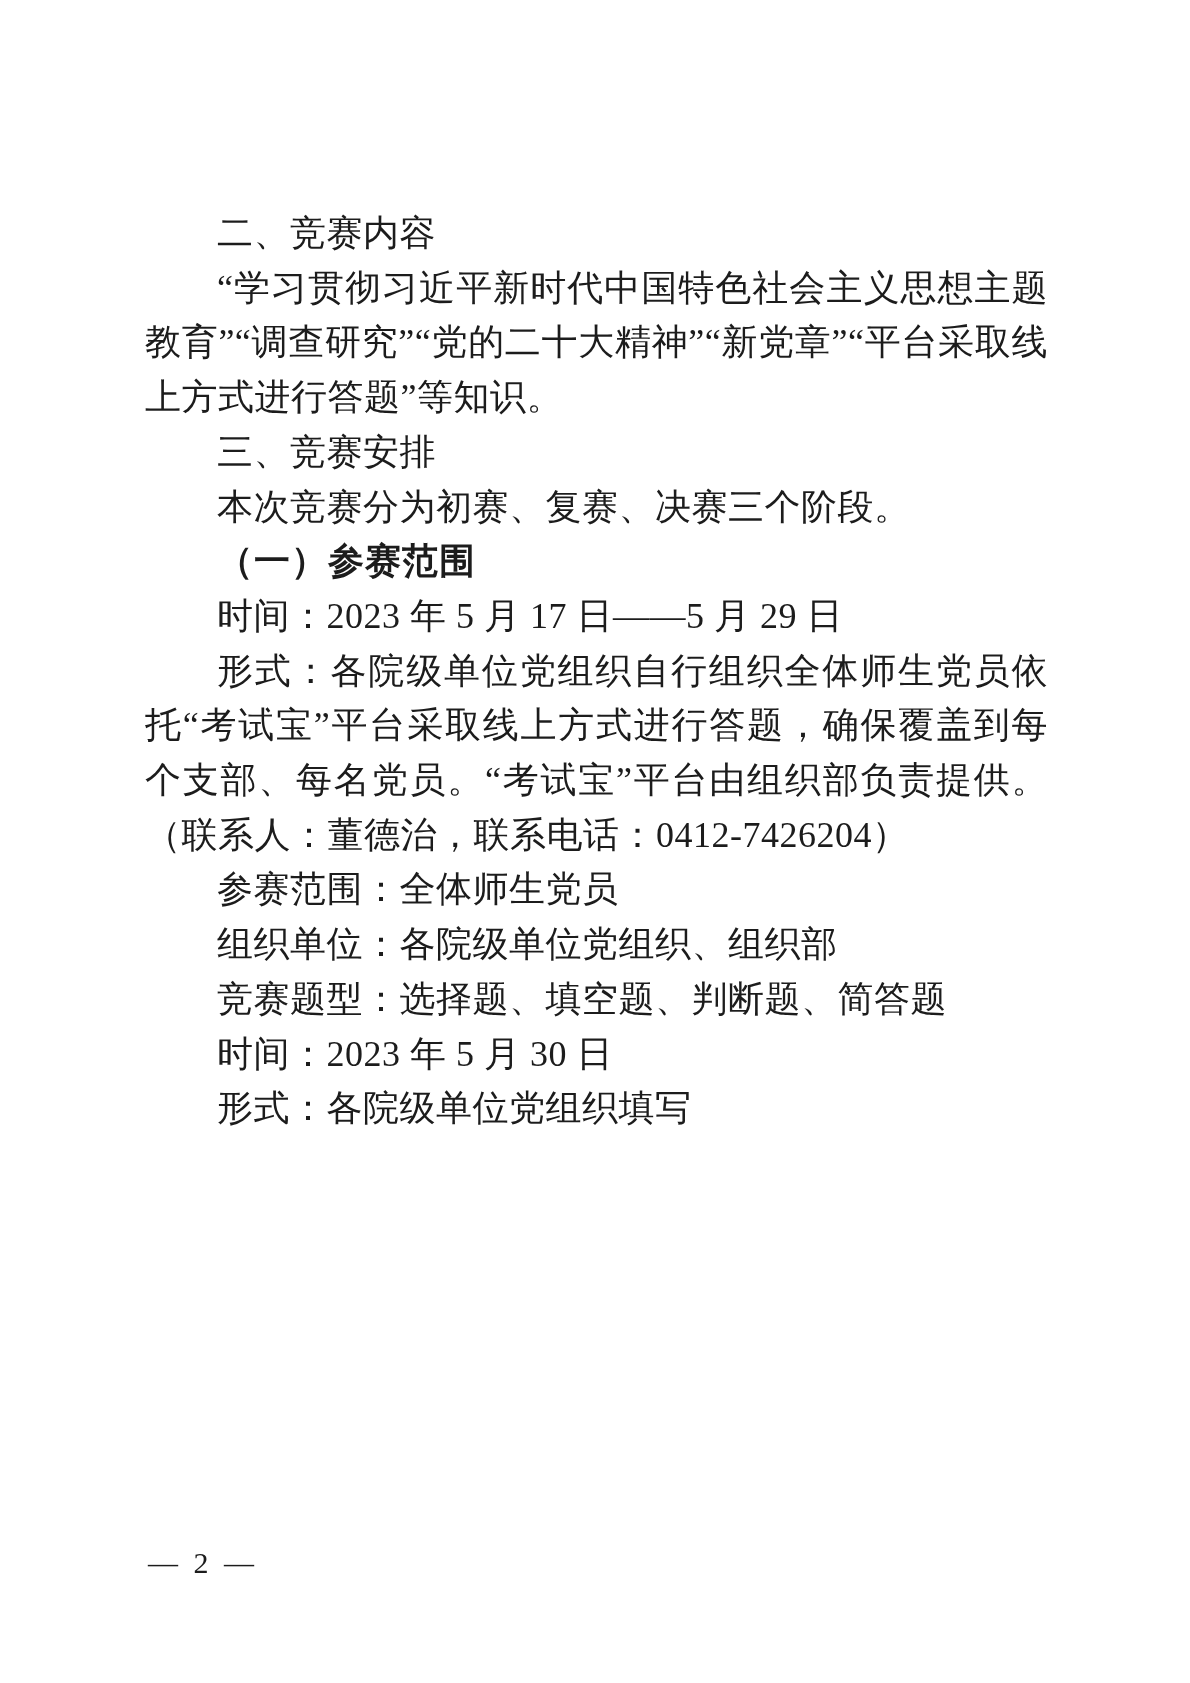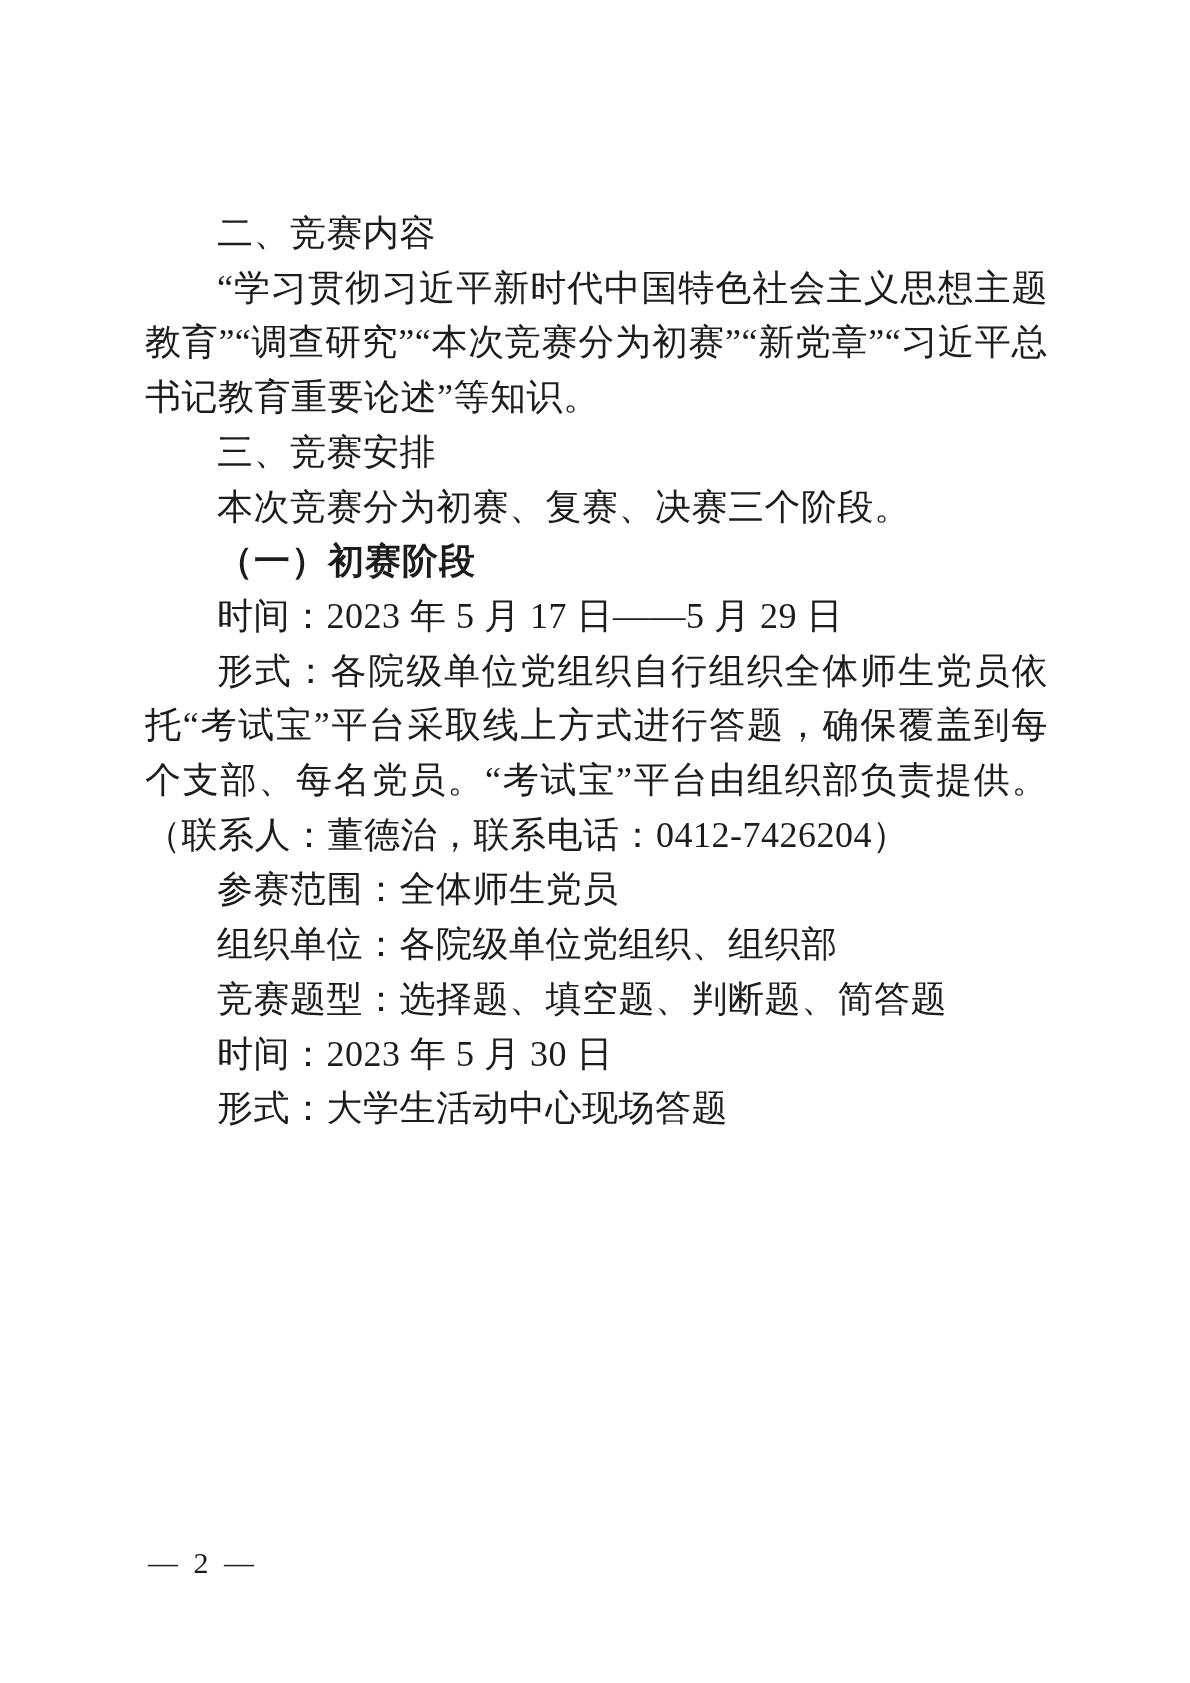--- a/index.html
+++ b/index.html
@@ -50,26 +50,26 @@
     letter-spacing: 4px;
     color: #1c1c1c;
   }
 </style>
 </head>
 <body>
 
 <div class="page">
   <main class="doc-body">
       <p class="block block--heading">二、竞赛内容</p>
-      <p class="block block--paragraph">“学习贯彻习近平新时代中国特色社会主义思想主题教育”“调查研究”“本次竞赛分为初赛”“新党章”“习近平总书记教育重要论述”等知识。</p>
+      <p class="block block--paragraph">“学习贯彻习近平新时代中国特色社会主义思想主题教育”“调查研究”“党的二十大精神”“新党章”“平台采取线上方式进行答题”等知识。</p>
       <p class="block block--heading">三、竞赛安排</p>
       <p class="block block--paragraph">本次竞赛分为初赛、复赛、决赛三个阶段。</p>
-      <p class="block block--subheading">（一）初赛阶段</p>
+      <p class="block block--subheading">（一）参赛范围</p>
       <p class="block block--paragraph">时间：2023 年 5 月 17 日——5 月 29 日</p>
       <p class="block block--paragraph">形式：各院级单位党组织自行组织全体师生党员依托“考试宝”平台采取线上方式进行答题，确保覆盖到每个支部、每名党员。“考试宝”平台由组织部负责提供。（联系人：董德治，联系电话：0412-7426204）</p>
       <p class="block block--paragraph">参赛范围：全体师生党员</p>
       <p class="block block--paragraph">组织单位：各院级单位党组织、组织部</p>
       <p class="block block--paragraph">竞赛题型：选择题、填空题、判断题、简答题</p>
       <p class="block block--paragraph">时间：2023 年 5 月 30 日</p>
-      <p class="block block--paragraph">形式：大学生活动中心现场答题</p>
+      <p class="block block--paragraph">形式：各院级单位党组织填写</p>
     </main>
   <div class="page-footer">— 2 —</div>
 </div>
 
 </body></html>

